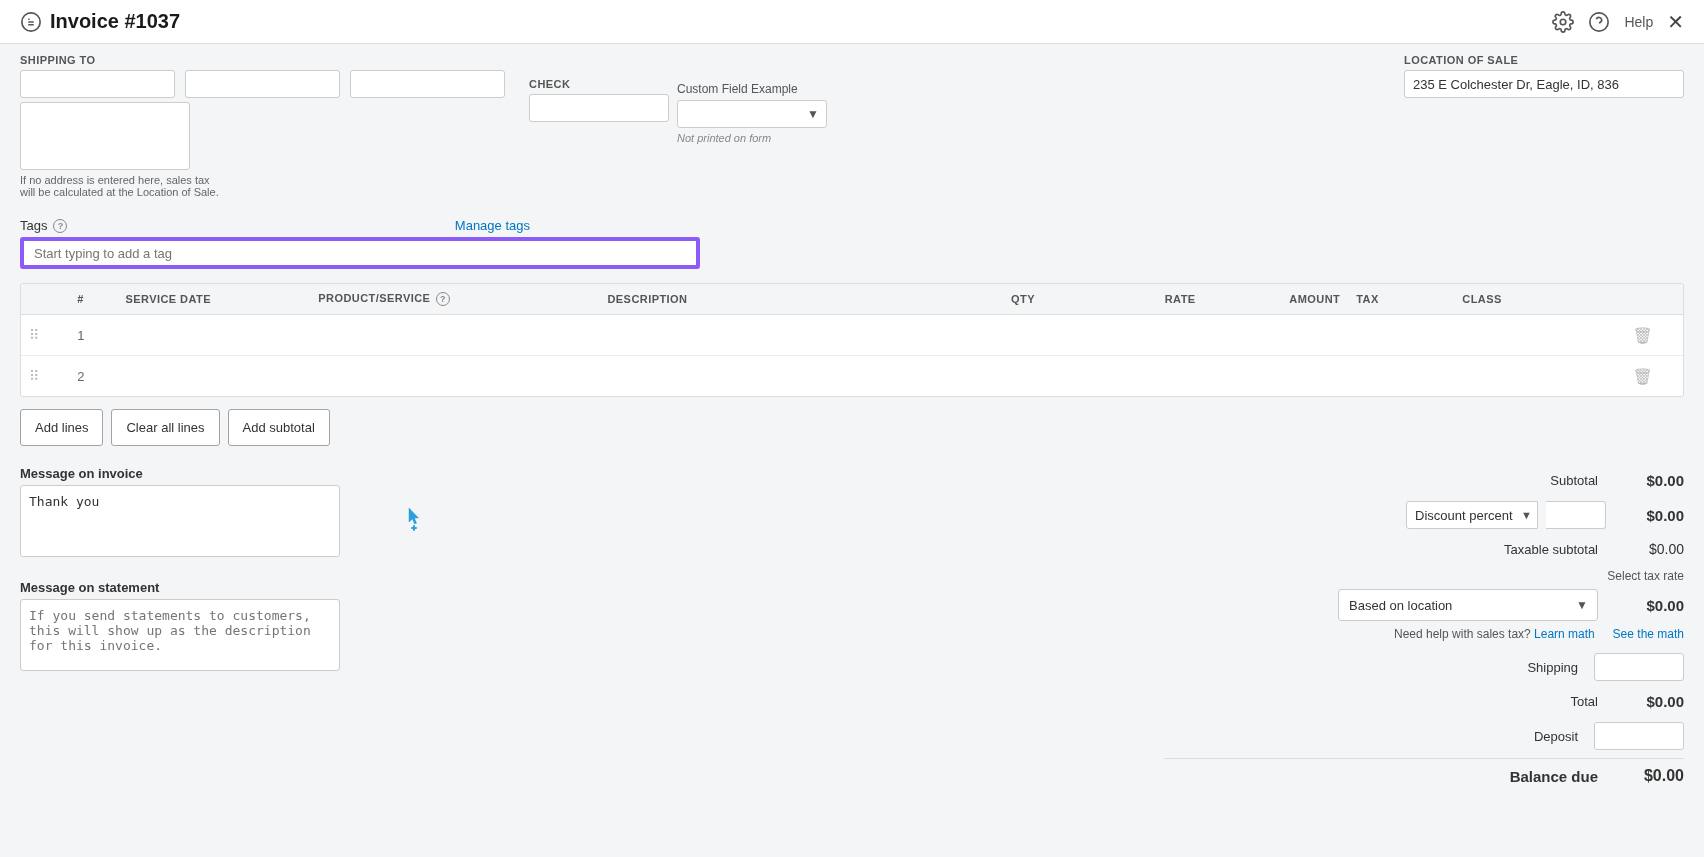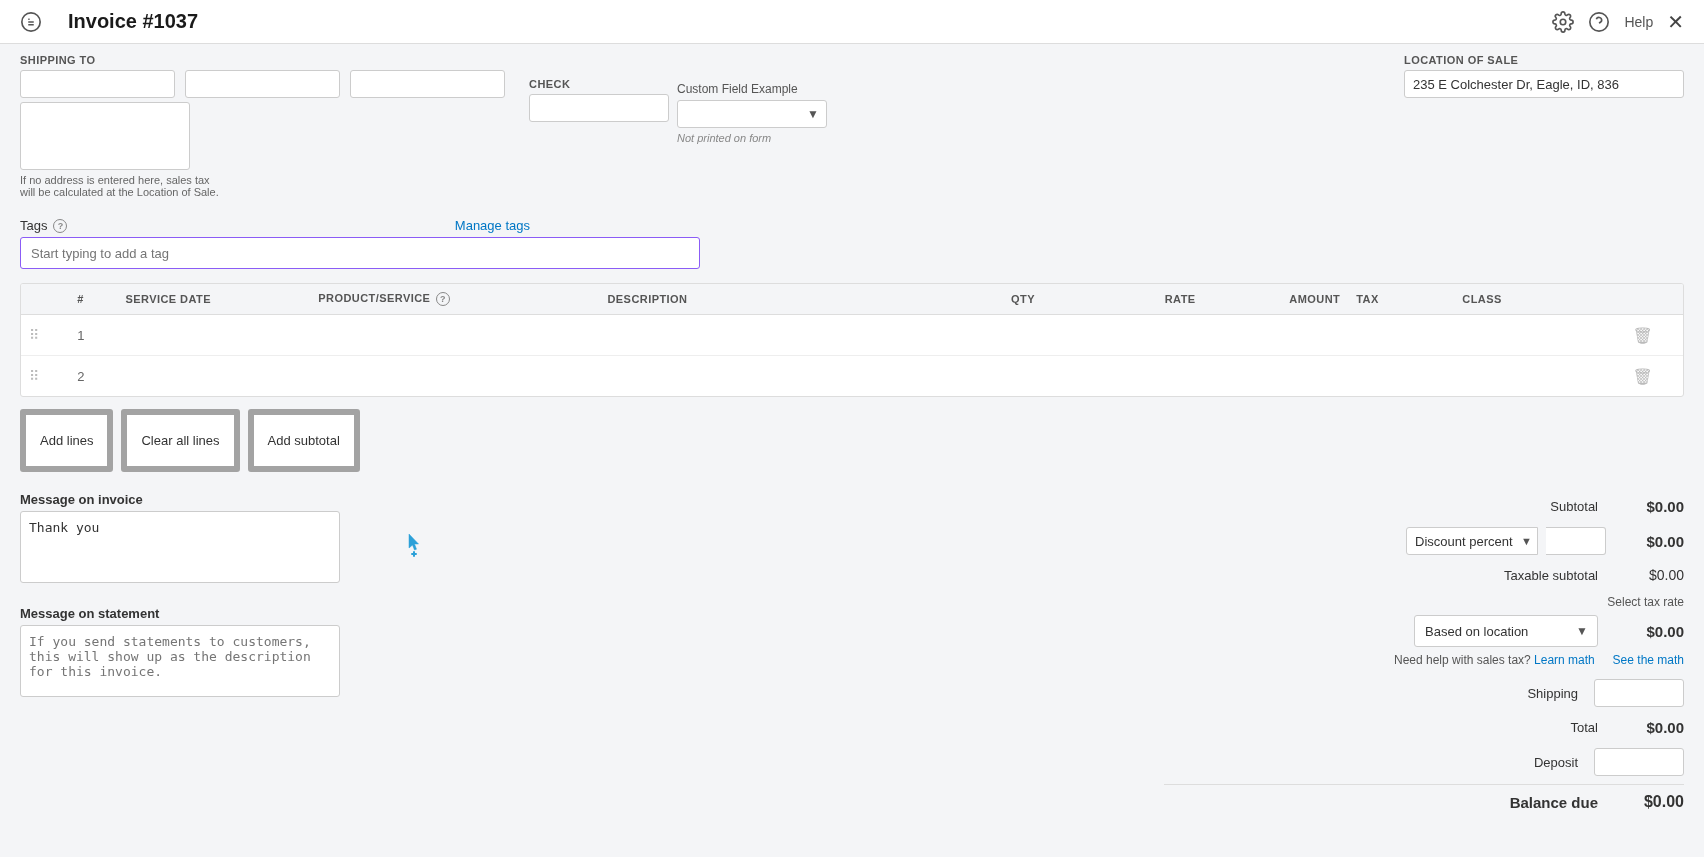--- a/index.html
+++ b/index.html
@@ -14,21 +14,21 @@
       align-items: center;
       justify-content: space-between;
       background: #fff;
       padding: 10px 20px;
       border-bottom: 1px solid #ddd;
       position: relative;
     }
     .app-header-left {
       display: flex;
       align-items: center;
-      gap: 26px;
+      gap: 8px;
     }
     .app-header-right {
       display: flex;
       align-items: center;
       gap: 14px;
     }
     .invoice-title {
       font-size: 20px;
       font-weight: 700;
       color: #1a1a1a;
@@ -170,21 +170,21 @@
     }
     .manage-tags-link {
       color: #0077c5;
       text-decoration: none;
       font-size: 13px;
       margin-left: auto;
       margin-right: 200px;
       padding-left: 44px;
     }
     .tag-input {
-      border: 1px solid #8b5cf6;
+      border: 4px solid #8b5cf6;
       background: #fff;
       border-radius: 3px;
       padding: 5px 10px;
       font-size: 13px;
       color: #999;
       width: 680px;
       height: 32px;
     }
     
     .lines-table-wrapper {
@@ -249,24 +249,24 @@
     .col-class { width: 100px; }
     .col-del { width: 30px; }
     
     .action-buttons {
       display: flex;
       gap: 8px;
       margin-top: 12px;
       align-items: center;
     }
     .btn-outline {
-      border: 6px solid #a3a3a3;
-      background: #fff;
-      border-radius: 3px;
-      padding: 18px 14px;
+      border: 1px solid #a3a3a3;
+      background: #fff;
+      border-radius: 3px;
+      padding: 10px 14px;
       font-size: 13px;
       color: #333;
       cursor: pointer;
     }
     
     .bottom-section {
       display: flex;
       gap: 24px;
       margin-top: 20px;
       align-items: flex-start;
@@ -386,21 +386,21 @@
       position: relative;
     }
     .tax-dropdown {
       appearance: none;
       border: 1px solid #ccc;
       background: #fff;
       border-radius: 3px;
       padding: 6px 32px 6px 10px;
       font-size: 13px;
       color: #333;
-      width: 184px;
+      width: 260px;
       height: 32px;
       cursor: pointer;
     }
     .tax-dropdown-arrow {
       position: absolute;
       right: 10px;
       top: 50%;
       transform: translateY(-50%);
       pointer-events: none;
       font-size: 12px;

